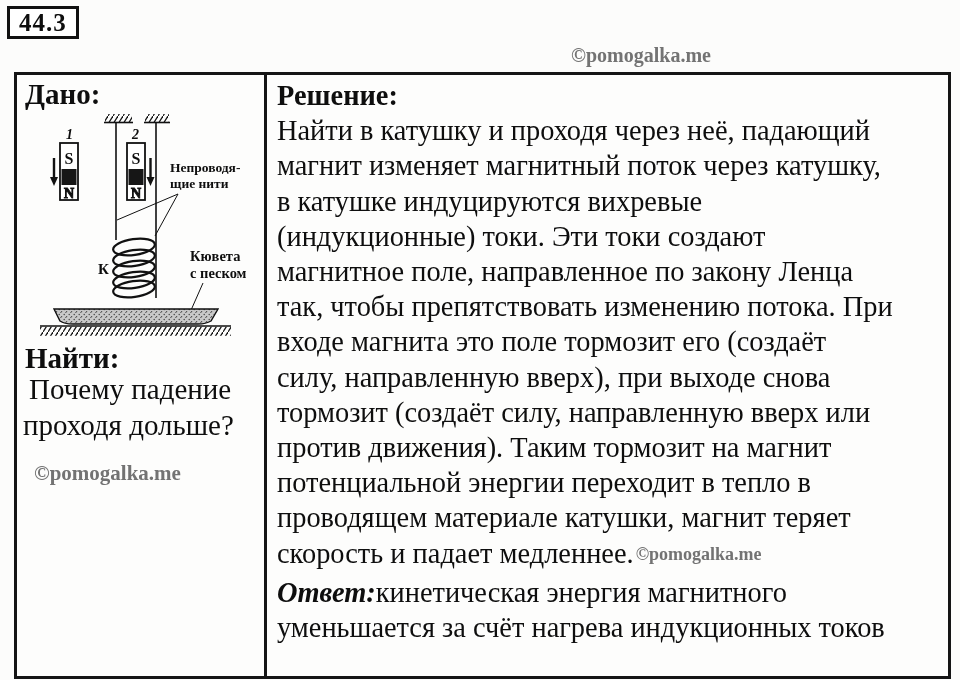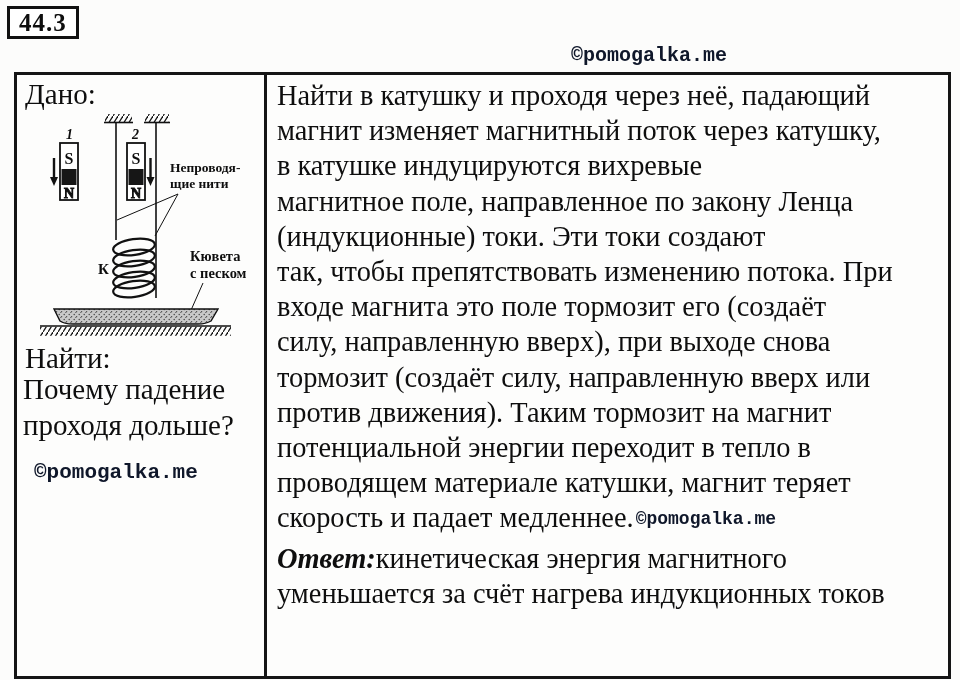--- a/index.html
+++ b/index.html
@@ -2,32 +2,32 @@
 <html><head>
 <meta charset="utf-8">
 <style>
   html,body{margin:0;padding:0;}
   body{width:960px;height:680px;overflow:hidden;background:#fcfcfb;color:#0e0e0e;}
   #stage{position:relative;width:960px;height:680px;font-family:"Liberation Serif",serif;}
 
   .numbox{position:absolute;left:7px;top:6px;border:3px solid #111;background:#fff;
           padding:0 9px;font-weight:bold;font-size:25px;line-height:27px;letter-spacing:1px;}
 
-  .wm{font-family:Liberation Mono, monospace;font-weight:bold;color:#0f172a;}
+  .wm{font-family:Liberation Serif, serif;font-weight:bold;color:#737373;}
   .wm-top{position:absolute;left:571px;top:44px;font-size:20px;}
 
   .mainbox{position:absolute;left:14px;top:72px;width:931px;height:601px;border:3px solid #151515;
            background:#fdfdfc;overflow:hidden;}
   .divider{position:absolute;left:247px;top:0;width:3px;height:100%;background:#151515;}
 
-  .heading{position:absolute;font-weight:normal;font-size:29px;line-height:30px;}
+  .heading{position:absolute;font-weight:bold;font-size:29px;line-height:30px;}
   .h-dado{left:8px;top:4px;}
   .h-naiti{left:8px;top:268px;}
   .qline{position:absolute;font-size:29px;line-height:33px;white-space:nowrap;}
-  .q1{left:6px;top:298px;text-align:center;}
+  .q1{left:12px;top:298px;text-align:center;}
   .q2{left:6px;top:334px;}
   .wm-given{position:absolute;left:17px;top:386px;font-size:21px;}
 
   .diagram{position:absolute;left:1px;top:33px;}
   .diagram text{font-family:"Liberation Serif",serif;fill:#0e0e0e;}
 
   .rightcol{position:absolute;left:260px;top:3px;width:664px;font-size:28.4px;line-height:35.2px;}
   .rightcol .line{white-space:nowrap;}
   .sol-head{font-weight:bold;}
   .wm-inline{font-size:18px;position:relative;top:-3px;margin-left:2px;}
@@ -125,25 +125,26 @@
         <rect x="22" y="218.8" width="191" height="9" fill="url(#hatch)"></rect>
       </g>
     </svg>
 
     <div class="heading h-naiti">Найти:</div>
     <div class="qline q1">Почему падение</div>
     <div class="qline q2">проходя дольше?</div>
     <div class="wm wm-given">©pomogalka.me</div>
 
     <div class="rightcol">
+      <div class="line sol-head">Решение:</div>
       <div class="line">Найти в катушку и проходя через неё, падающий</div>
       <div class="line">магнит изменяет магнитный поток через катушку,</div>
       <div class="line">в катушке индуцируются вихревые</div>
+      <div class="line">(индукционные) токи. Эти токи создают</div>
       <div class="line">магнитное поле, направленное по закону Ленца</div>
-      <div class="line">(индукционные) токи. Эти токи создают</div>
       <div class="line">так, чтобы препятствовать изменению потока. При</div>
       <div class="line">входе магнита это поле тормозит его (создаёт</div>
       <div class="line">силу, направленную вверх), при выходе снова</div>
       <div class="line">тормозит (создаёт силу, направленную вверх или</div>
       <div class="line">против движения). Таким тормозит на магнит</div>
       <div class="line">потенциальной энергии переходит в тепло в</div>
       <div class="line">проводящем материале катушки, магнит теряет</div>
       <div class="line">
         <span>скорость и падает медленнее.</span><span class="wm wm-inline">©pomogalka.me</span>
       </div>

